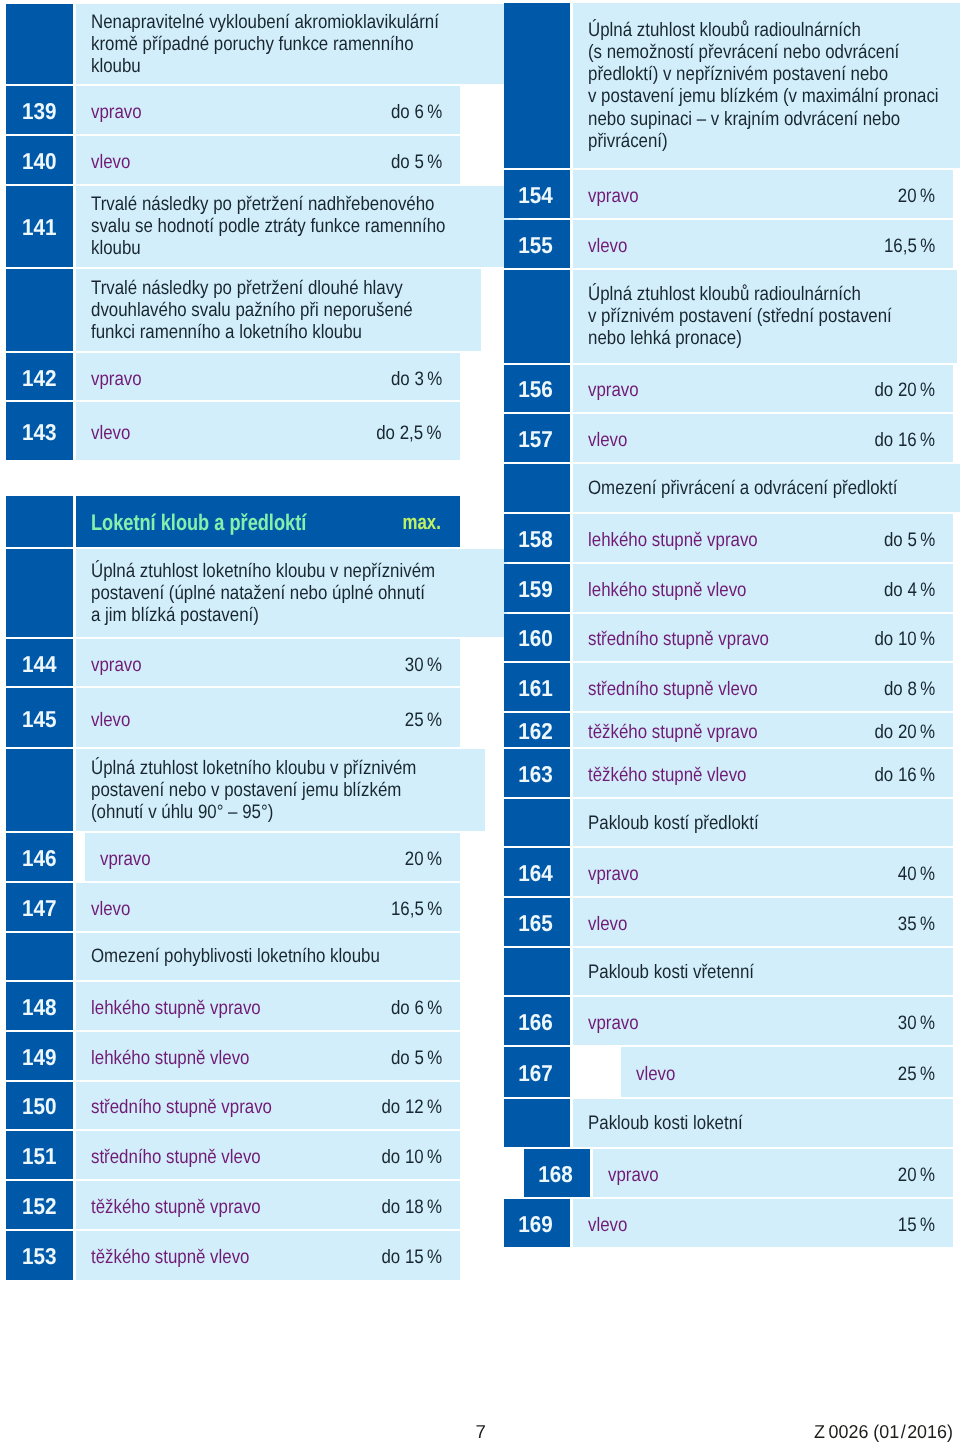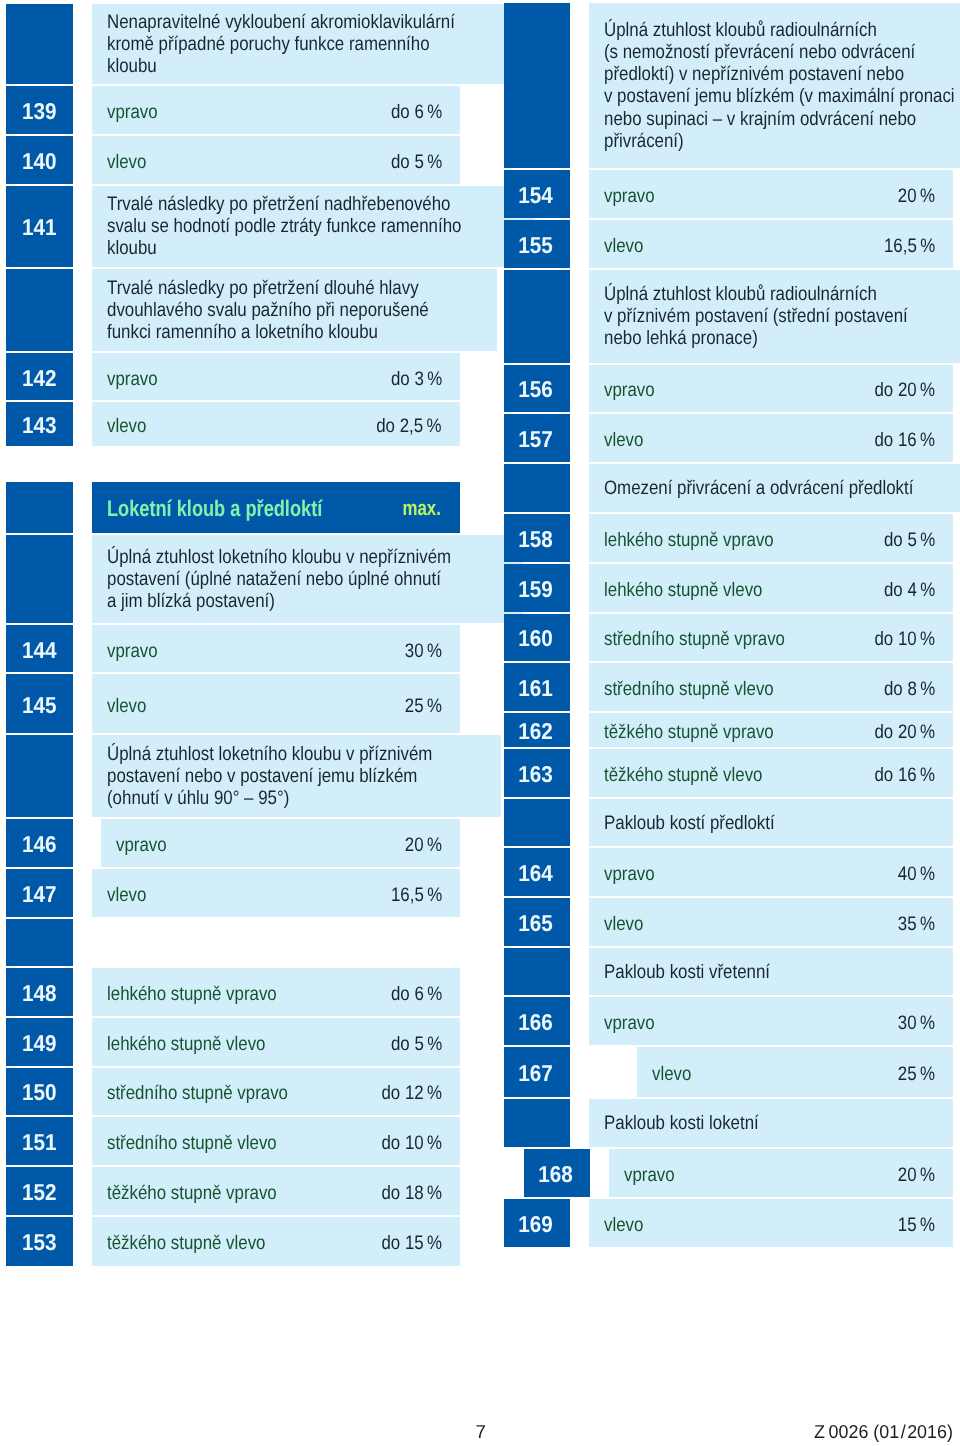--- a/index.html
+++ b/index.html
@@ -7,28 +7,28 @@
   body{width:960px;height:1446px;background:#ffffff;
        font-family:"Liberation Sans",sans-serif;
        -webkit-font-smoothing:antialiased;text-rendering:geometricPrecision;}
   .page{position:relative;width:960px;height:1446px;overflow:hidden;background:#ffffff;}
   .col{position:absolute;}
   .col-left{left:6.3px;top:4px;width:453.4px;}
   .col-right{left:503.6px;top:3px;width:449.4px;}
   .sect{margin-bottom:36.15px;}
   .sect:last-child{margin-bottom:0;}
   .row{display:flex;margin-bottom:2px;box-sizing:border-box;}
-  .num{flex:0 0 66.3px;margin-right:19px;background:#0059a8;display:flex;align-items:center;
+  .num{flex:0 0 66.3px;margin-right:3px;background:#0059a8;display:flex;align-items:center;
        justify-content:center;box-sizing:border-box;}
   .num > span{color:#eef7fc;font-weight:bold;font-size:23px;line-height:22.15px;
        display:inline-block;transform:translate3d(0.1px,0.6px,0) scaleX(0.9);}
   .col-right .num > span{transform:translate3d(-1.6px,0.6px,0) scaleX(0.9);}
   .cell{flex:1 1 auto;background:#d2eefa;display:flex;align-items:center;
         padding:0 17.8px 0 15.6px;box-sizing:border-box;}
-  .lbl{flex:1 1 auto;color:#14532d;font-size:19.5px;line-height:22.15px;min-width:0;}
+  .lbl{flex:1 1 auto;color:#701a75;font-size:19.5px;line-height:22.15px;min-width:0;}
   .lbl > span{display:inline-block;transform:translate3d(0,1.6px,0) scaleX(0.865);transform-origin:left center;}
   .val{flex:0 0 auto;color:#18262f;font-size:19.5px;line-height:22.15px;white-space:nowrap;}
   .val > span{display:inline-block;transform:translate3d(0,1.6px,0) scaleX(0.865);transform-origin:right center;}
   .desc{color:#18262f;font-size:19.5px;line-height:22.15px;}
   .desc > div{white-space:nowrap;}
   .desc > div > span{display:inline-block;transform:scaleX(0.865) translateZ(0);transform-origin:left center;}
   .hdr .cell{background:#0059a8;}
   .hdr .lbl{color:#86efac;font-weight:bold;font-size:22px;}
   .hdr .lbl > span{transform:translate3d(0,1.2px,0) scaleX(0.805);font-size:22.6px;}
   .hdr .val{color:#bef264;font-weight:bold;font-size:21px;}
@@ -96,21 +96,21 @@
         </div>
         <div class="row" style="height: 47.3px;">
           <div class="num">
             <span>142</span>
           </div>
           <div class="cell">
             <span class="lbl"><span>vpravo</span></span>
             <span class="val"><span>do 3 %</span></span>
           </div>
         </div>
-        <div class="row" style="height: 44px; justify-content: center;">
+        <div class="row" style="height: 58px; justify-content: center;">
           <div class="num">
             <span>143</span>
           </div>
           <div class="cell">
             <span class="lbl"><span>vlevo</span></span>
             <span class="val"><span>do 2,5 %</span></span>
           </div>
         </div>
       </div>
       <div class="sect">
@@ -172,20 +172,25 @@
           <div class="num">
             <span>147</span>
           </div>
           <div class="cell">
             <span class="lbl"><span>vlevo</span></span>
             <span class="val"><span>16,5 %</span></span>
           </div>
         </div>
         <div class="row" style="height: 47.6px;">
           <div class="num"></div>
+          <div class="cell">
+            <div class="desc">
+              <div><span>Omezení pohyblivosti loketního kloubu</span></div>
+            </div>
+          </div>
         </div>
         <div class="row" style="height: 47.7px;">
           <div class="num">
             <span>148</span>
           </div>
           <div class="cell">
             <span class="lbl"><span>lehkého stupně vpravo</span></span>
             <span class="val"><span>do 6 %</span></span>
           </div>
         </div>

